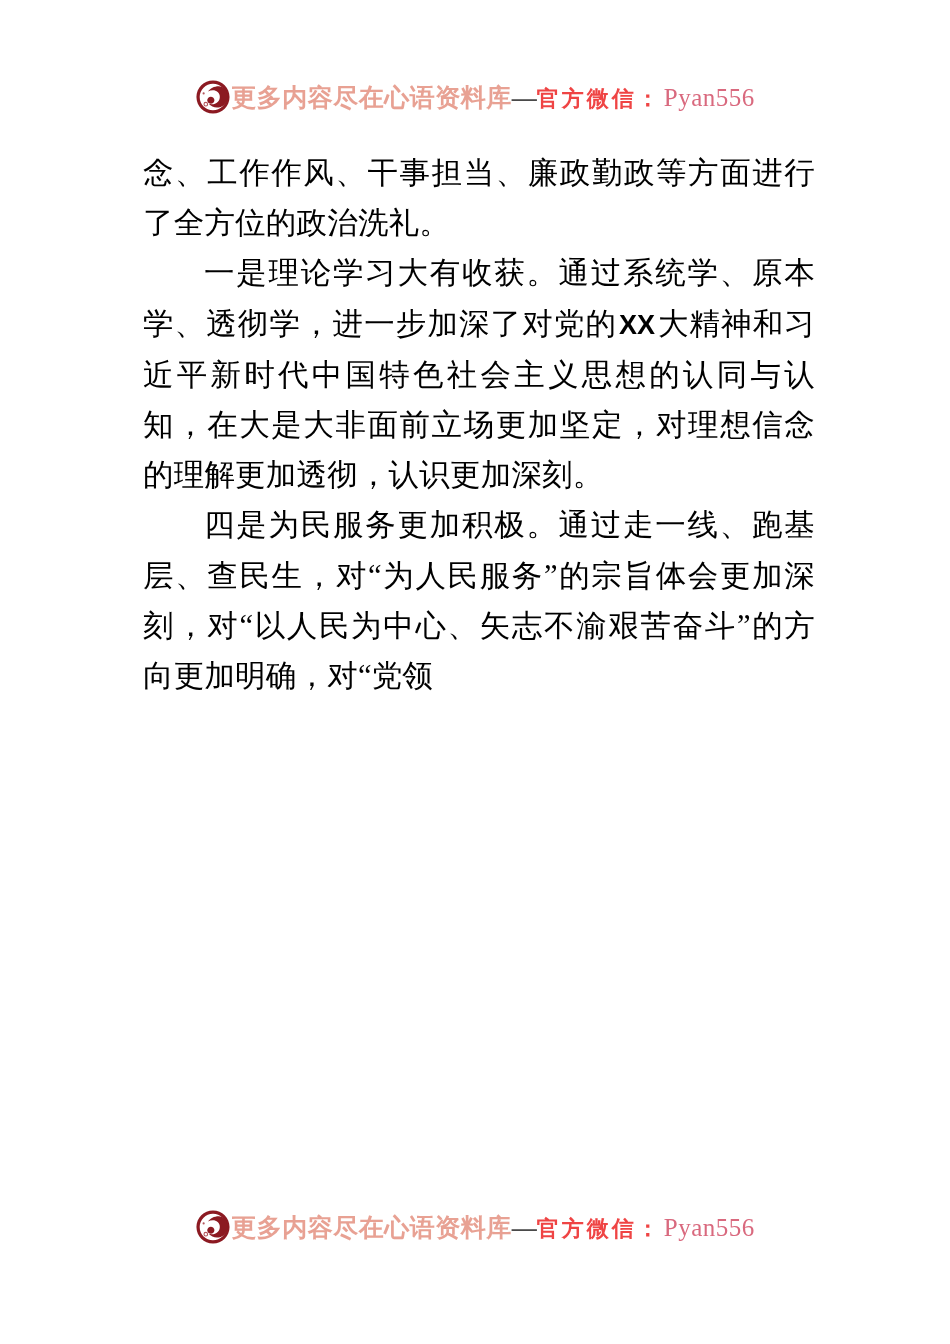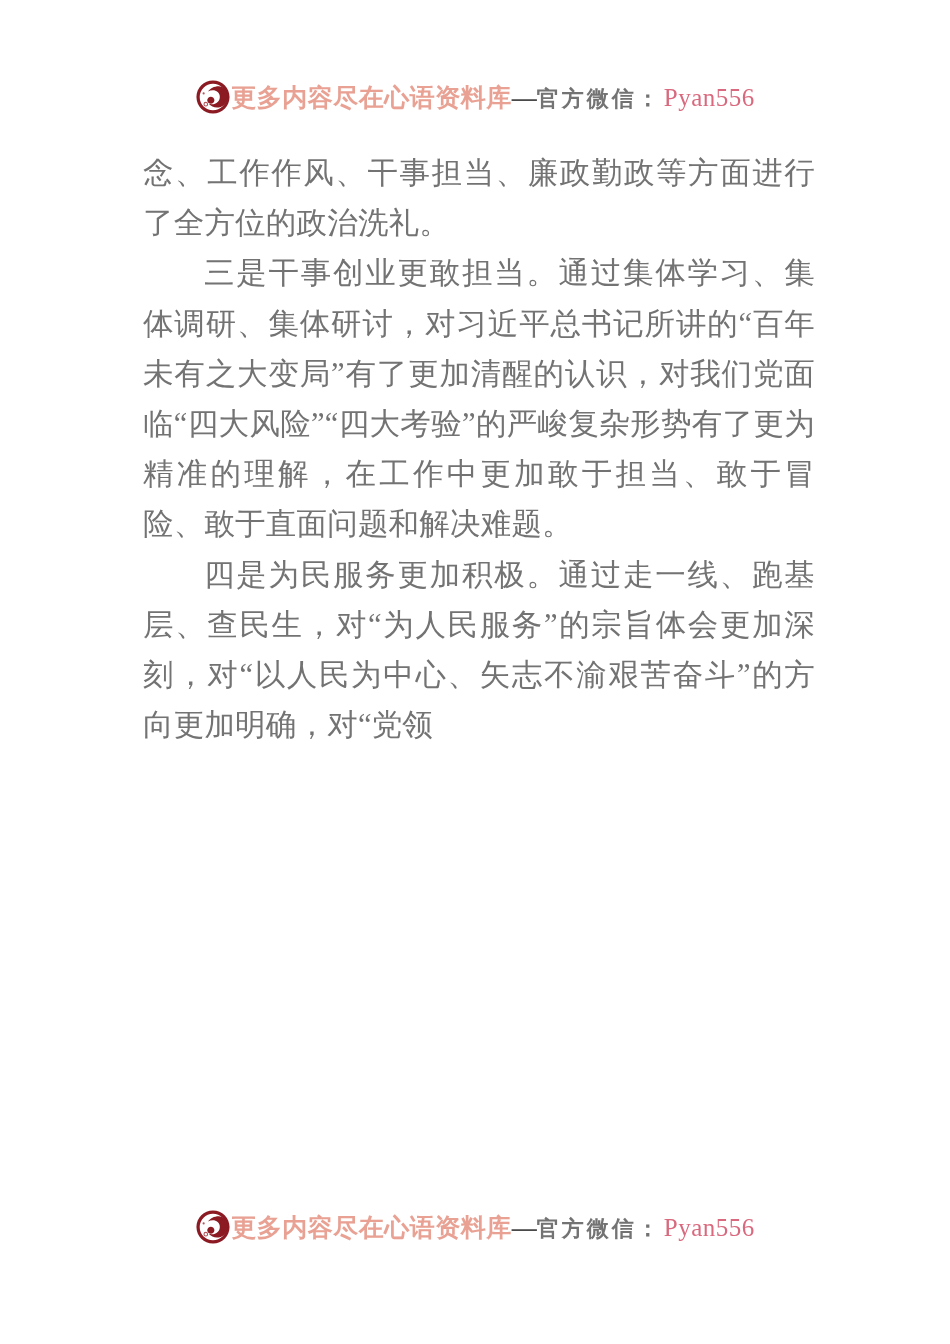--- a/index.html
+++ b/index.html
@@ -53,21 +53,21 @@
     font-family: "Liberation Serif", "DejaVu Serif", serif;
     font-weight: 700;
     font-size: 25px;
     color: #4a4a4a;
   }
   .wm-wechat {
     font-family: "Liberation Serif", "DejaVu Serif", serif;
     font-weight: 700;
     font-size: 22px;
     letter-spacing: 3px;
-    color: #737373;
+    color: #ef4444;
   }
   .wm-id {
     font-family: Liberation Serif, serif;
     font-weight: 400;
     font-size: 25px;
     letter-spacing: 0.5px;
     color: #d9697e;
     padding-left: 2px;
   }
 
@@ -76,21 +76,21 @@
     position: absolute;
     left: 143px;
     top: 148px;
     width: 672px;
   }
   .para {
     margin: 0;
     font-family: "Liberation Serif", "DejaVu Serif", serif;
     font-size: 30.5px;
     line-height: 50.2px;
-    color: #737373;
+    color: #000000;
     text-align: justify;
     text-justify: inter-character;
     letter-spacing: 0.2px;
     text-indent: 0;
   }
   .para.indent { text-indent: 2em; }
   .para + .para { margin-top: 0; }
 
   .em-latin {
     font-family: "Liberation Sans", "DejaVu Sans", sans-serif;
@@ -119,23 +119,23 @@
         <span class="wm-dash">—</span>
         <span class="wm-wechat">官方微信：</span>
         <span class="wm-id">Pyan556</span>
     </span>
   </div>
 
   <div class="body-text">
 
     <p class="para">念、工作作风、干事担当、廉政勤政等方面进行了全方位的政治洗礼。</p>
 
+    <p class="para indent"><span>一是理论学习大有收获。通过系统学、原本学、透彻学，进一步加深了对党的</span><span class="em-latin">XX</span><span>大精神和习近平新时代中国特色社会主义思想的认同与认知，在大是大非面前立场更加坚定，对理想信念的理解更加透彻，认识更加深刻。</span></p>
 
 
-    <p class="para indent">三是干事创业更敢担当。通过集体学习、集体调研、集体研讨，对习近平总书记所讲的“百年未有之大变局”有了更加清醒的认识，对我们党面临“四大风险”“四大考验”的严峻复杂形势有了更为精准的理解，在工作中更加敢于担当、敢于冒险、敢于直面问题和解决难题。</p>
 
     <p class="para indent">四是为民服务更加积极。通过走一线、跑基层、查民生，对“为人民服务”的宗旨体会更加深刻，对“以人民为中心、矢志不渝艰苦奋斗”的方向更加明确，对“党领</p>
 
   </div>
 
   <div class="watermark footer">
     <svg class="wm-logo" viewBox="0 0 100 100" aria-hidden="true">
       <path d="M50 4C24.6 4 4 24.6 4 50s20.6 46 46 46 46-20.6 46-46S75.4 4 50 4zm0 9c20.4 0 37 16.6 37 37S70.4 87 50 87 13 70.4 13 50 29.6 13 50 13z" fill="#8c1a22"></path>
       <path d="M66 20c-13 0-24 6-30 15 9-5 20-5 27 1 8 7 8 20 0 28-6 6-16 8-25 5 7 8 18 12 28 10 16-3 26-18 24-34C88 30 78 20 66 20z" fill="#8c1a22"></path>
       <path d="M30 48c6-7 16-8 23-3 6 5 7 14 2 20-5 5-13 6-19 2l-1 9-7-5 2-8c-4-4-4-11 0-15z" fill="#ffffff"></path>

